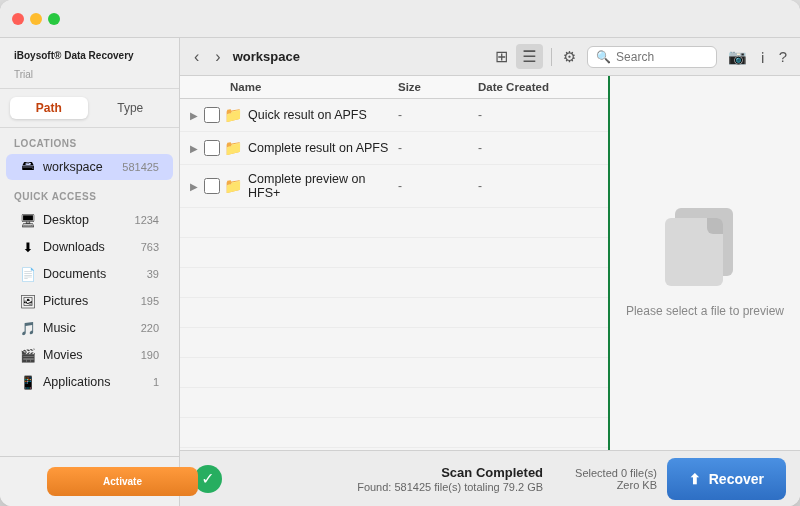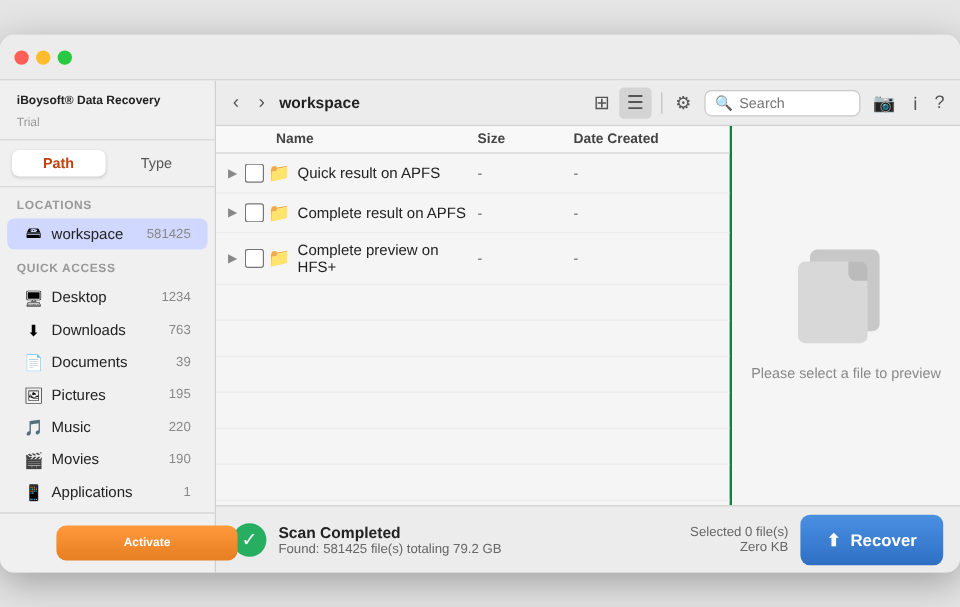--- a/index.html
+++ b/index.html
@@ -8,21 +8,21 @@
       background: #e5e5e5;
       width: 800px;
       height: 506px;
       overflow: hidden;
       display: flex;
       align-items: center;
       justify-content: center;
     }
     .window {
       width: 800px;
-      height: 448px;
+      height: 506px;
       background: #f5f5f5;
       border-radius: 12px;
       overflow: hidden;
       display: flex;
       flex-direction: column;
       box-shadow: 0 8px 32px rgba(0,0,0,0.3);
     }
     
     .titlebar {
       height: 38px;
@@ -392,20 +392,21 @@
       border-radius: 50%;
       display: flex;
       align-items: center;
       justify-content: center;
       color: white;
       font-size: 16px;
       flex-shrink: 0;
     }
     .scan-info {
       flex: 1;
+      text-align: right;
     }
     .scan-title {
       font-size: 13px;
       font-weight: 700;
       color: #222;
     }
     .scan-detail {
       font-size: 11px;
       color: #666;
       margin-top: 1px;

